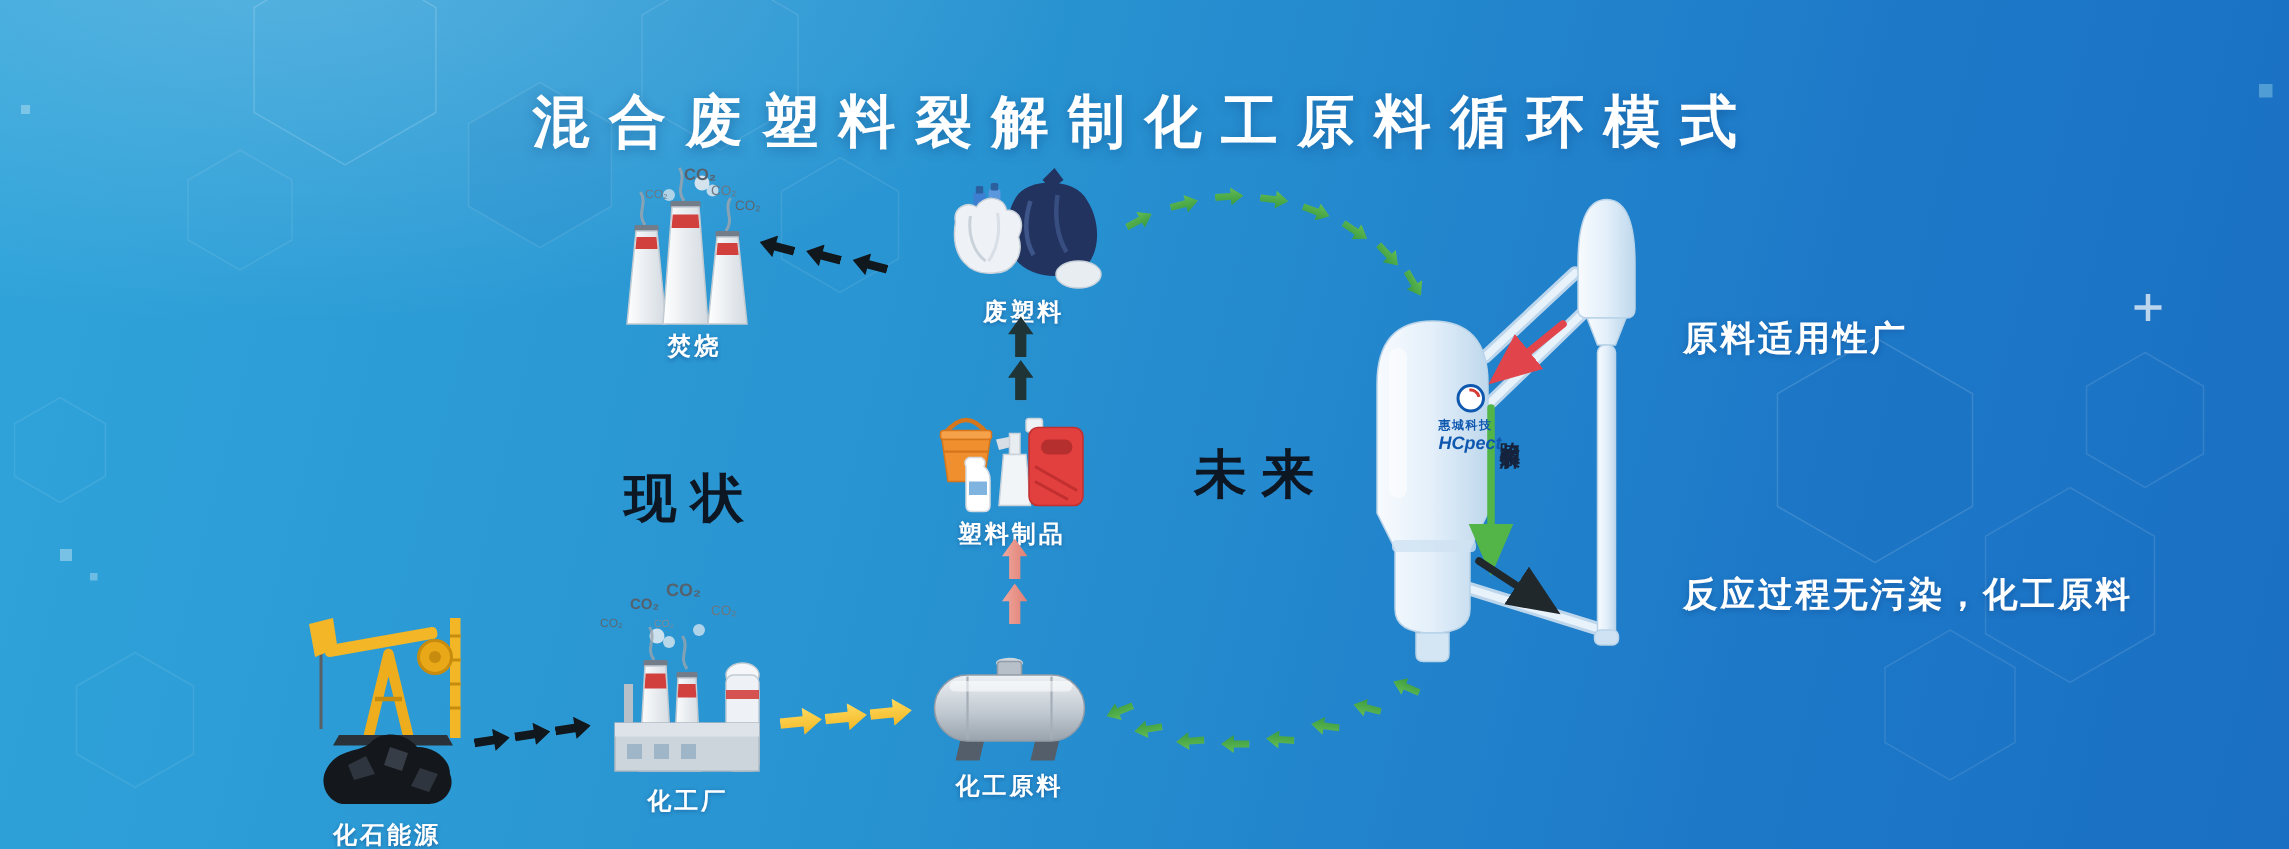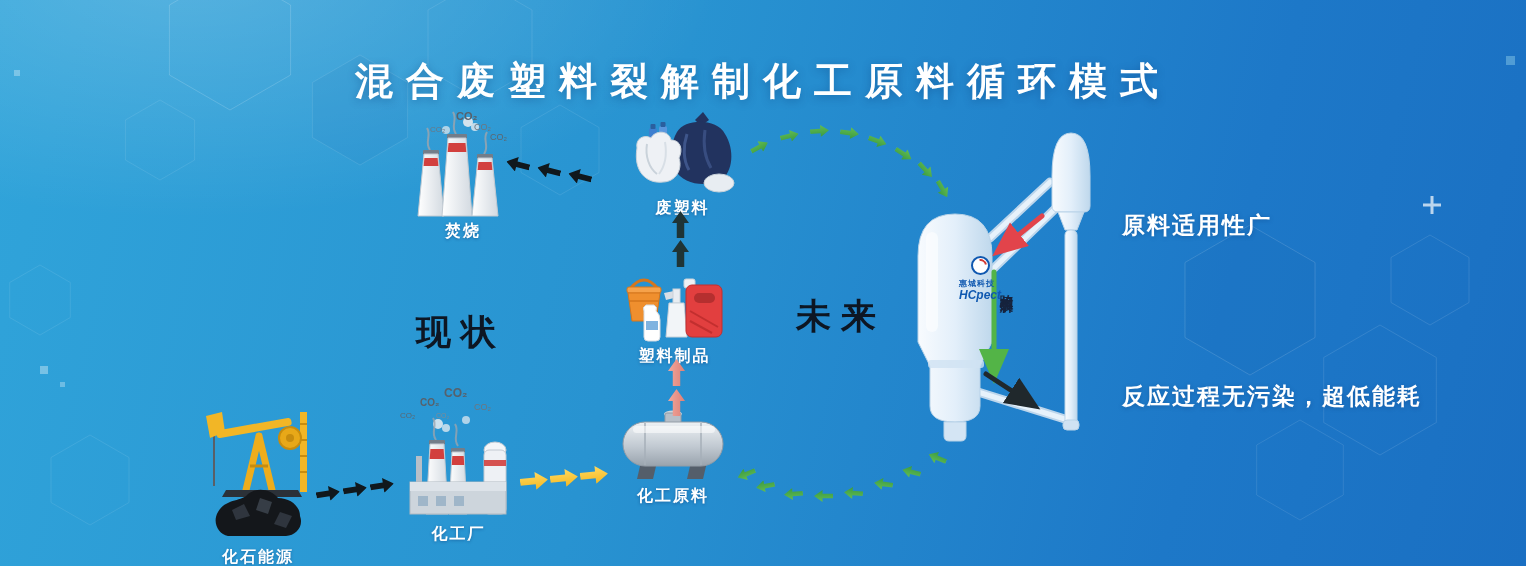--- a/index.html
+++ b/index.html
@@ -172,21 +172,21 @@
       <rect x="24" y="58" width="12" height="9" fill="#7fb3e0"></rect>
       <rect x="62" y="16" width="11" height="9" rx="2" fill="#eef1f5" stroke="#c9d2da" stroke-width="1"></rect>
       <rect x="64" y="22" width="36" height="52" rx="6" fill="#e23f3f" stroke="#c22f2f" stroke-width="1"></rect>
       <rect x="72" y="30" width="21" height="10" rx="5" fill="#b52f2f"></rect>
       <path d="M68,48 L96,64" stroke="#c22f2f" stroke-width="2"></path>
       <path d="M68,58 L90,70" stroke="#c22f2f" stroke-width="2"></path>
     </svg>
     <div class="node-label">塑料制品</div>
   </div>
 
-  <div class="node" style="left:613px;top:408px;width:120px;">
+  <div class="node" style="left:613px;top:436px;width:120px;">
     <svg width="120" height="75" viewBox="0 0 120 75">
       <defs>
         <linearGradient id="tankG" x1="0" y1="0" x2="0" y2="1">
           <stop offset="0" stop-color="#edf1f4"></stop>
             <stop offset=".55" stop-color="#c2cad2"></stop>
             <stop offset="1" stop-color="#99a3ad"></stop>
         </linearGradient>
       </defs>
       <path d="M28,54 L44,54 L40,71 L24,71 Z" fill="#545e6a"></path>
       <path d="M78,54 L94,54 L90,71 L74,71 Z" fill="#545e6a"></path>
@@ -297,21 +297,21 @@
     <span class="logo-texts">
       <span class="logo-cn">惠城科技</span>
       <span class="logo-en">HCpect</span>
     </span>
   </div>
 
   <div class="process-label">跨相裂解</div>
 
   <div class="features">
     <div class="feature f1">原料适用性广</div>
-    <div class="feature f3">反应过程无污染，超低能耗</div>
+    <div class="feature f3">反应过程无污染，化工原料</div>
   </div>
 
   <span class="ar ar-right black sz-b" style="left:316px;top:486px;transform:rotate(-9deg)"></span>
   <span class="ar ar-right black sz-b" style="left:343px;top:482px;transform:rotate(-9deg)"></span>
   <span class="ar ar-right black sz-b" style="left:370px;top:478px;transform:rotate(-9deg)"></span>
 
   <span class="ar ar-right black sz-b" style="left:506px;top:157px;transform:rotate(195deg)"></span>
   <span class="ar ar-right black sz-b" style="left:537px;top:163px;transform:rotate(195deg)"></span>
   <span class="ar ar-right black sz-b" style="left:568px;top:169px;transform:rotate(195deg)"></span>
 

